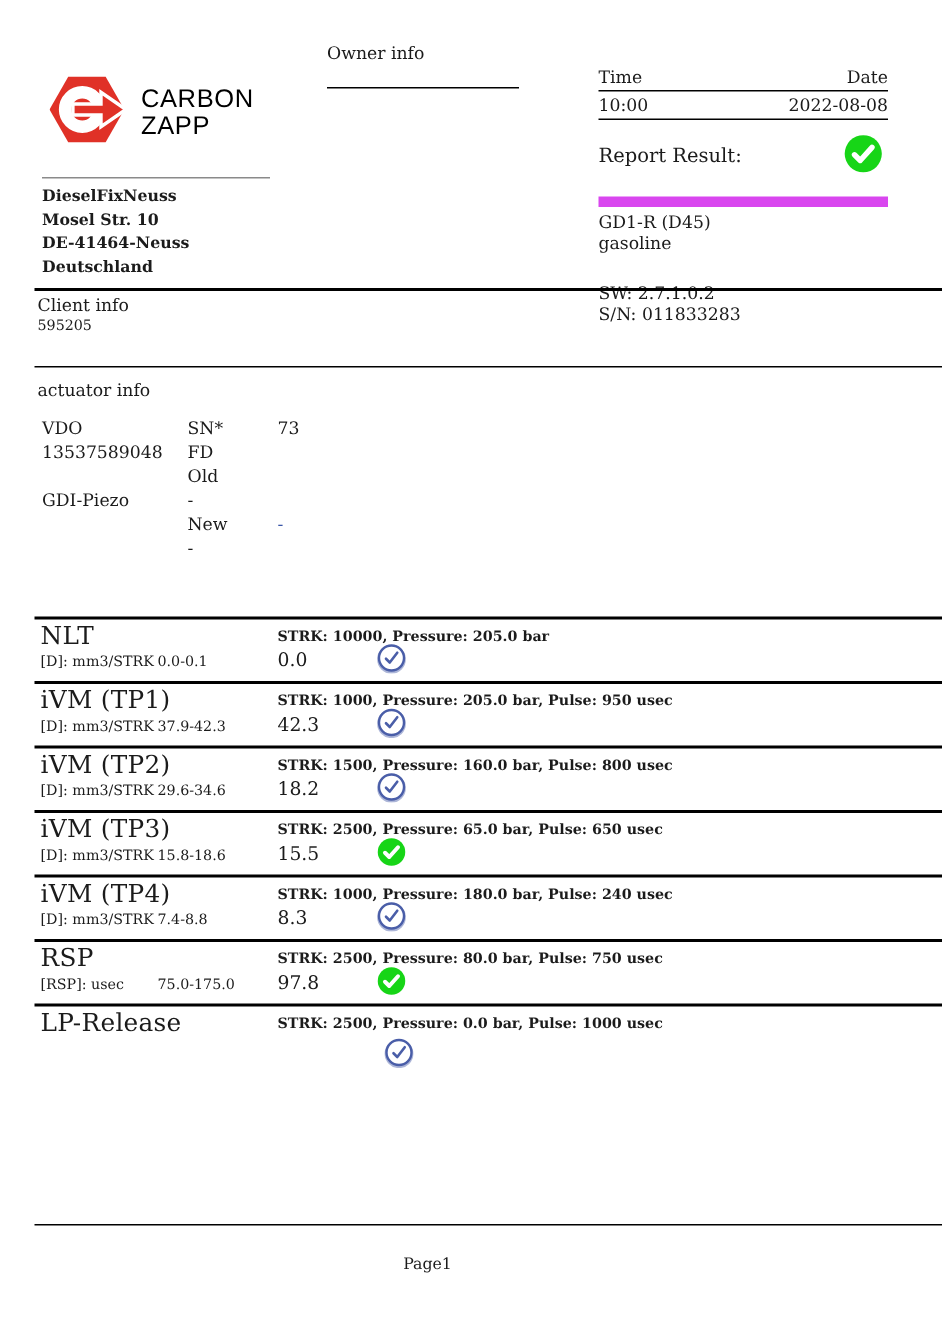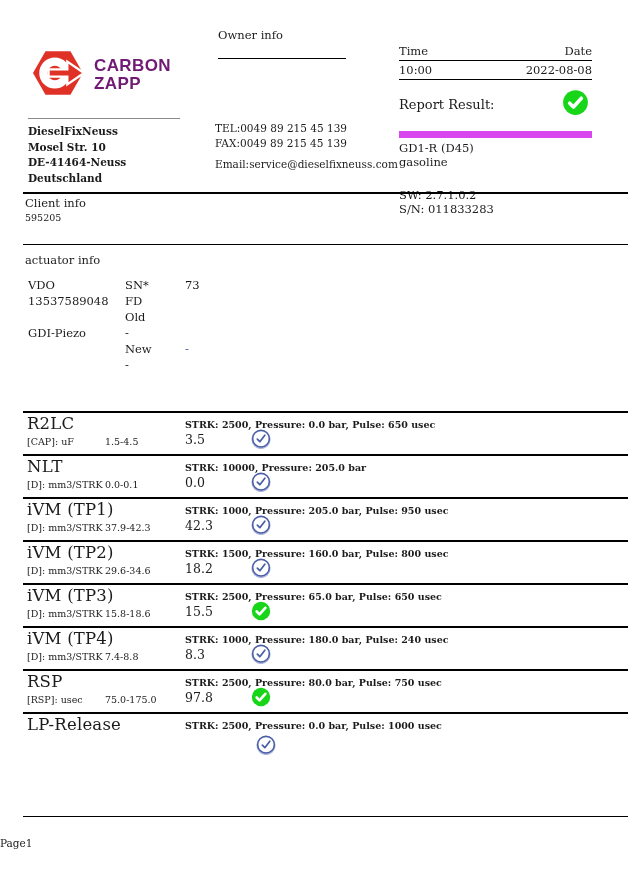--- a/index.html
+++ b/index.html
@@ -8,21 +8,21 @@
   }
   html,body{margin:0;padding:0;background:#fff;}
   #page{
     position:relative; width:630px; height:896px; background:#fff;
     font-family:"DejaVu Serif", serif; color:var(--ink); overflow:hidden;
   }
   .abs{position:absolute;}
   
   #logo{left:33px; top:50px; display:flex; align-items:center;}
   #logo-text{margin-left:9px; font-family:"Liberation Sans", sans-serif;
-    font-weight:bold; font-size:17px; line-height:18px; letter-spacing:.4px; color:#701a75;}
+    font-weight:normal; font-size:17px; line-height:18px; letter-spacing:.4px; color:#000000;}
   
   #owner-info{left:218px; top:28px; width:128px; font-size:11.5px;
     border-bottom:1px solid #000; padding-bottom:16px;}
   
   #right-head{left:399px; top:44px; width:193px;}
   .rh-row{display:flex; justify-content:space-between; font-size:11.5px;
     border-bottom:1px solid #000; padding-bottom:2px;}
   .rh-row + .rh-row{padding-top:2px;}
   #report-line{margin-top:9px; display:flex; align-items:center; justify-content:space-between; padding-right:3px;}
   #report-label{font-size:13px;}
@@ -52,21 +52,21 @@
   .test-row.no-sub{height:52px;text-decoration:underline;}
   .t-name{position:absolute; left:4px; top:1px; font-size:16.5px; letter-spacing:.2px;}
   .t-params{position:absolute; left:162px; top:6px; font-size:9.5px; font-weight:bold;}
   .t-unit{position:absolute; left:4px; top:23px; font-size:9.5px;}
   .t-range{position:absolute; left:82px; top:23px; font-size:9.5px;}
   .t-value{position:absolute; left:162px; top:19px; font-size:12.5px;}
   .t-icon{position:absolute; left:228px; top:16px; width:20px; height:20px;}
   .no-sub .t-icon{top:21px; left:233px;}
   .t-icon svg{display:block;}
   
-  #page-num{left:0; top:837px; width:570px; text-align:left; font-size:10.5px;}
+  #page-num{left:0; top:837px; width:570px; text-align:center; font-size:10.5px;}
 </style>
 </head>
 <body>
 
 <div id="page">
 
   <div class="abs" id="logo">
     <span>
       <svg width="52" height="46" viewBox="0 0 50 44">
         <polygon points="0,22 12,1 36,1 48,22 36,43 12,43" style="fill:var(--red)"></polygon>
@@ -102,25 +102,20 @@
     </div>
   </div>
 
   <div class="abs" id="address">
     <div>DieselFixNeuss</div>
     <div>Mosel Str. 10</div>
     <div>DE-41464-Neuss</div>
     <div>Deutschland</div>
   </div>
 
-  <div class="abs" id="contact">
-    <div>TEL:0049 89 215 45 139</div>
-    <div>FAX:0049 89 215 45 139</div>
-    <div class="email">Email:service@dieselfixneuss.com</div>
-  </div>
 
   <div class="abs" id="device">
     <div>GD1-R (D45)</div>
     <div>gasoline</div>
     <div class="sub">SW: 2.7.1.0.2</div>
     <div>S/N: 011833283</div>
   </div>
 
   <div class="abs rule" id="rule-1"></div>
 
@@ -146,37 +141,20 @@
     <div></div>
     <div>New</div>
     <div class="blue-text">-</div>
     <div></div>
     <div>-</div>
     <div></div>
   </div>
 
   <div class="abs" id="test-table">
       <div class="test-row">
-      <span class="t-name">R2LC</span>
-      <span class="t-params">STRK: 2500, Pressure: 0.0 bar, Pulse: 650 usec</span>
-      <span class="t-unit">[CAP]: uF</span>
-      <span class="t-range">1.5-4.5</span>
-      <span class="t-value">3.5</span>
-      <span class="t-icon">
-        
-        <span>
-          <svg width="20" height="20" viewBox="0 0 24 24">
-            <circle cx="12" cy="12.6" r="10.2" fill="none" style="stroke:var(--blue)" stroke-width="2.6" opacity=".45"></circle>
-            <circle cx="12" cy="11.6" r="10" fill="#fff" style="stroke:var(--blue)" stroke-width="1.9"></circle>
-            <path d="M7.6 12.2 l3 3 L16.6 7.4" fill="none" style="stroke:var(--blue)" stroke-width="2.1" stroke-linecap="round" stroke-linejoin="round"></path>
-          </svg>
-        </span>
-      </span>
-    </div>
-      <div class="test-row">
       <span class="t-name">NLT</span>
       <span class="t-params">STRK: 10000, Pressure: 205.0 bar</span>
       <span class="t-unit">[D]: mm3/STRK</span>
       <span class="t-range">0.0-0.1</span>
       <span class="t-value">0.0</span>
       <span class="t-icon">
         
         <span>
           <svg width="20" height="20" viewBox="0 0 24 24">
             <circle cx="12" cy="12.6" r="10.2" fill="none" style="stroke:var(--blue)" stroke-width="2.6" opacity=".45"></circle>

